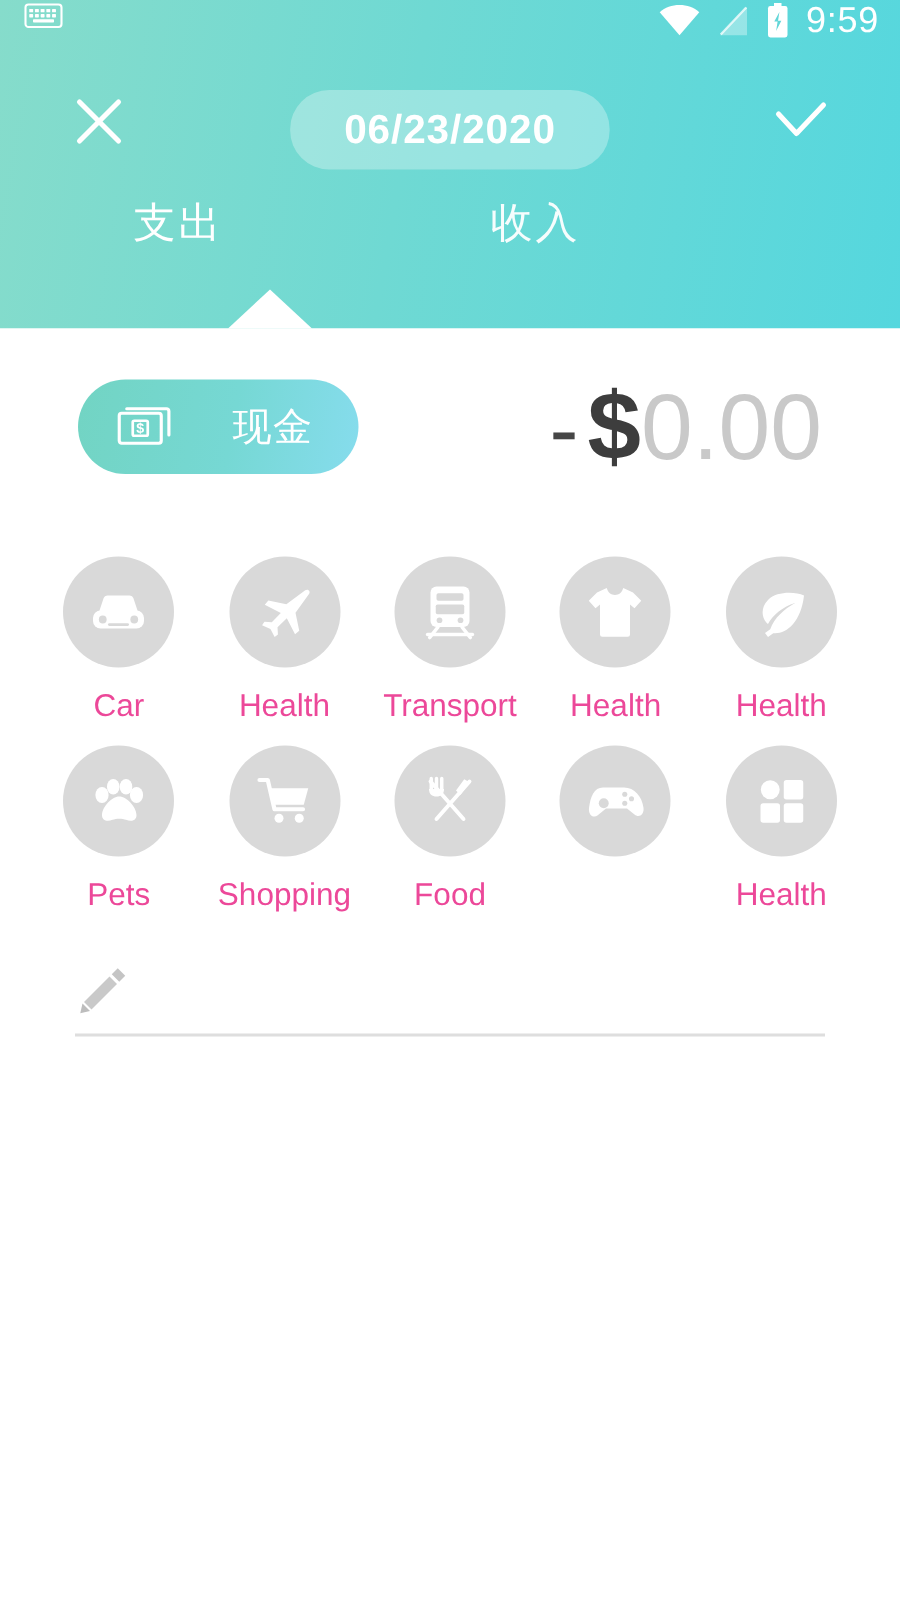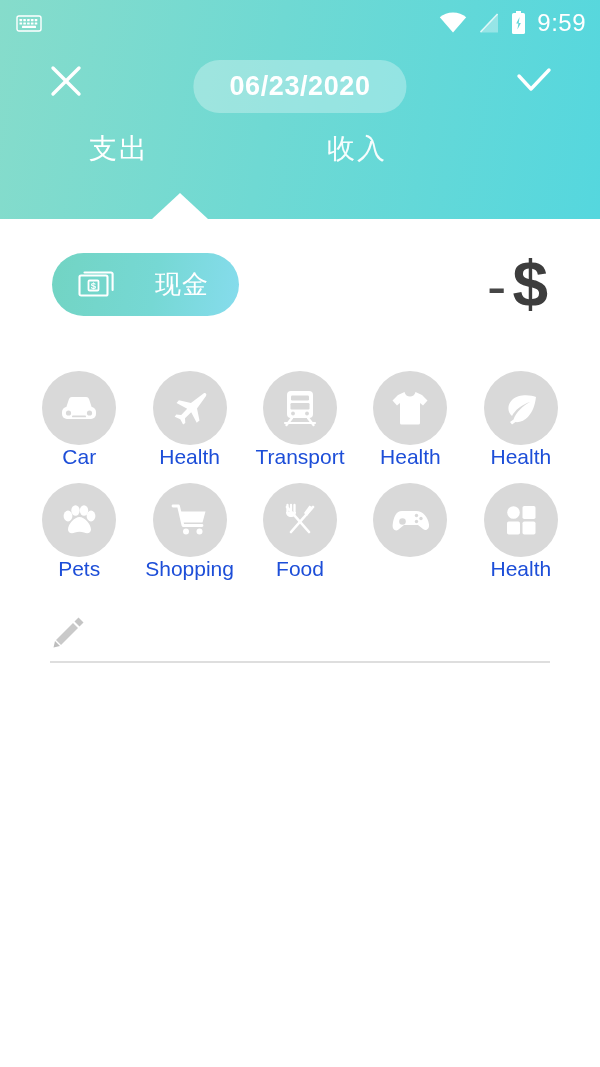--- a/index.html
+++ b/index.html
@@ -13,21 +13,21 @@
 
   
   .header {
     position:relative; width:600px; height:219px;
     background:linear-gradient(100deg,#86dccb 0%,#6fd9d3 45%,#55d7de 100%);
   }
 
   
   .statusbar {
     position:absolute; top:0; left:0; width:600px; height:46px;
-    display:flex; align-items:center; padding:0 14px 0 16px;
+    display:flex; align-items:flex-start; padding:0 14px 0 16px;
   }
   .sb-left { display:flex; align-items:center; gap:8px; }
   .sb-right { margin-left:auto; display:flex; align-items:center; gap:11px; }
   .sb-time {
     color:#ffffff; font-size:24px; letter-spacing:0.5px;
     font-family:"Liberation Sans", sans-serif;
   }
   .ic { display:block; }
 
   
@@ -103,21 +103,21 @@
   .cat {
     flex:1; display:flex; flex-direction:column; align-items:center;
     cursor:pointer; padding-top:14px;
   }
   .cat-circle {
     width:74px; height:74px; border-radius:50%;
     background:#d9d9d9;
     display:flex; align-items:center; justify-content:center;
   }
   .cat-label {
-    color:#1d4ed8; font-size:21px;
+    margin-top:14px; color:#ec4899; font-size:21px;
     white-space:nowrap; font-family:"Liberation Sans", sans-serif;
   }
 
   
   .note-wrap {
     margin:26px 50px 0 50px;
     display:flex; align-items:flex-end; gap:16px;
     border-bottom:2px solid #dedede; padding-bottom:10px;
     height:56px;
   }
@@ -205,20 +205,21 @@
           <path d="M6.5 3.5 H33 a1.6 1.6 0 0 1 1.6 1.6 V21" fill="none" stroke="#ffffff" stroke-width="2.1" stroke-linecap="round"></path>
           <rect x="10.5" y="11.5" width="10" height="10" rx="1" fill="none" stroke="#ffffff" stroke-width="1.8"></rect>
           <text x="15.5" y="19.6" font-size="9.5" font-weight="bold" fill="#ffffff" text-anchor="middle" font-family="Liberation Sans, sans-serif">$</text>
         </svg>
         <span class="acct-label">现金</span>
       </div>
 
       <div class="amount">
         <span class="amt-sign">-</span>
         <span class="amt-cur">$</span>
+        <span class="amt-val">0.00</span>
       </div>
     </div>
 
     <div class="cats">
 
       <div class="cat-row">
 
         <div class="cat">
           <div class="cat-circle">
             <svg width="44" height="40" viewBox="0 0 44 40">

